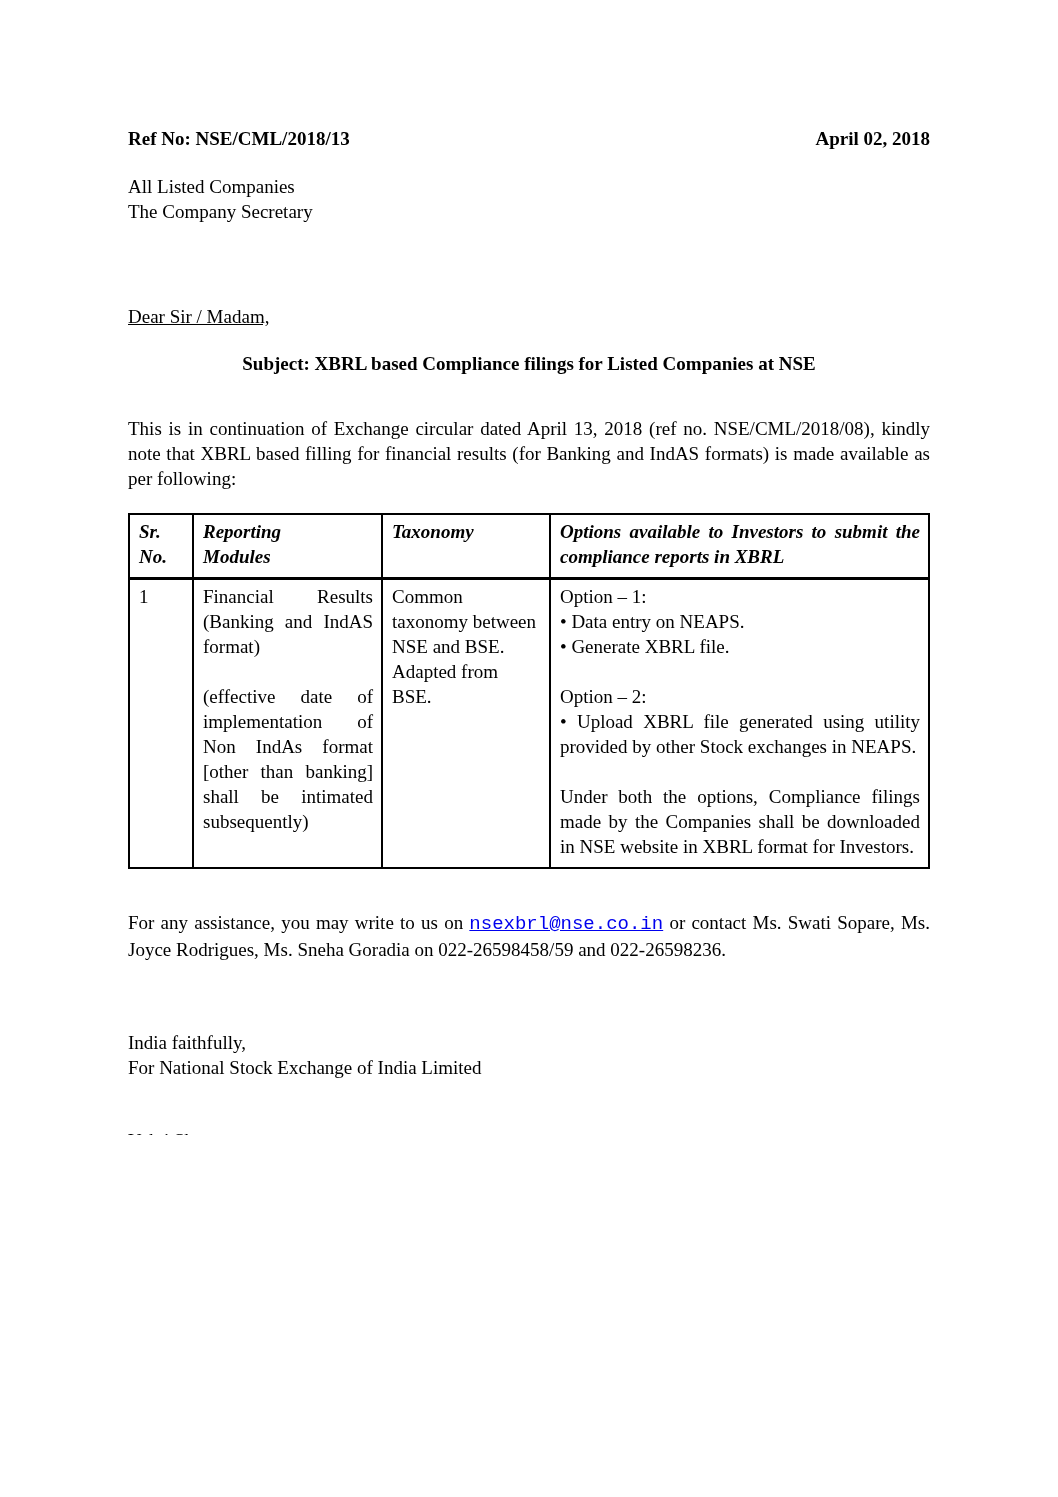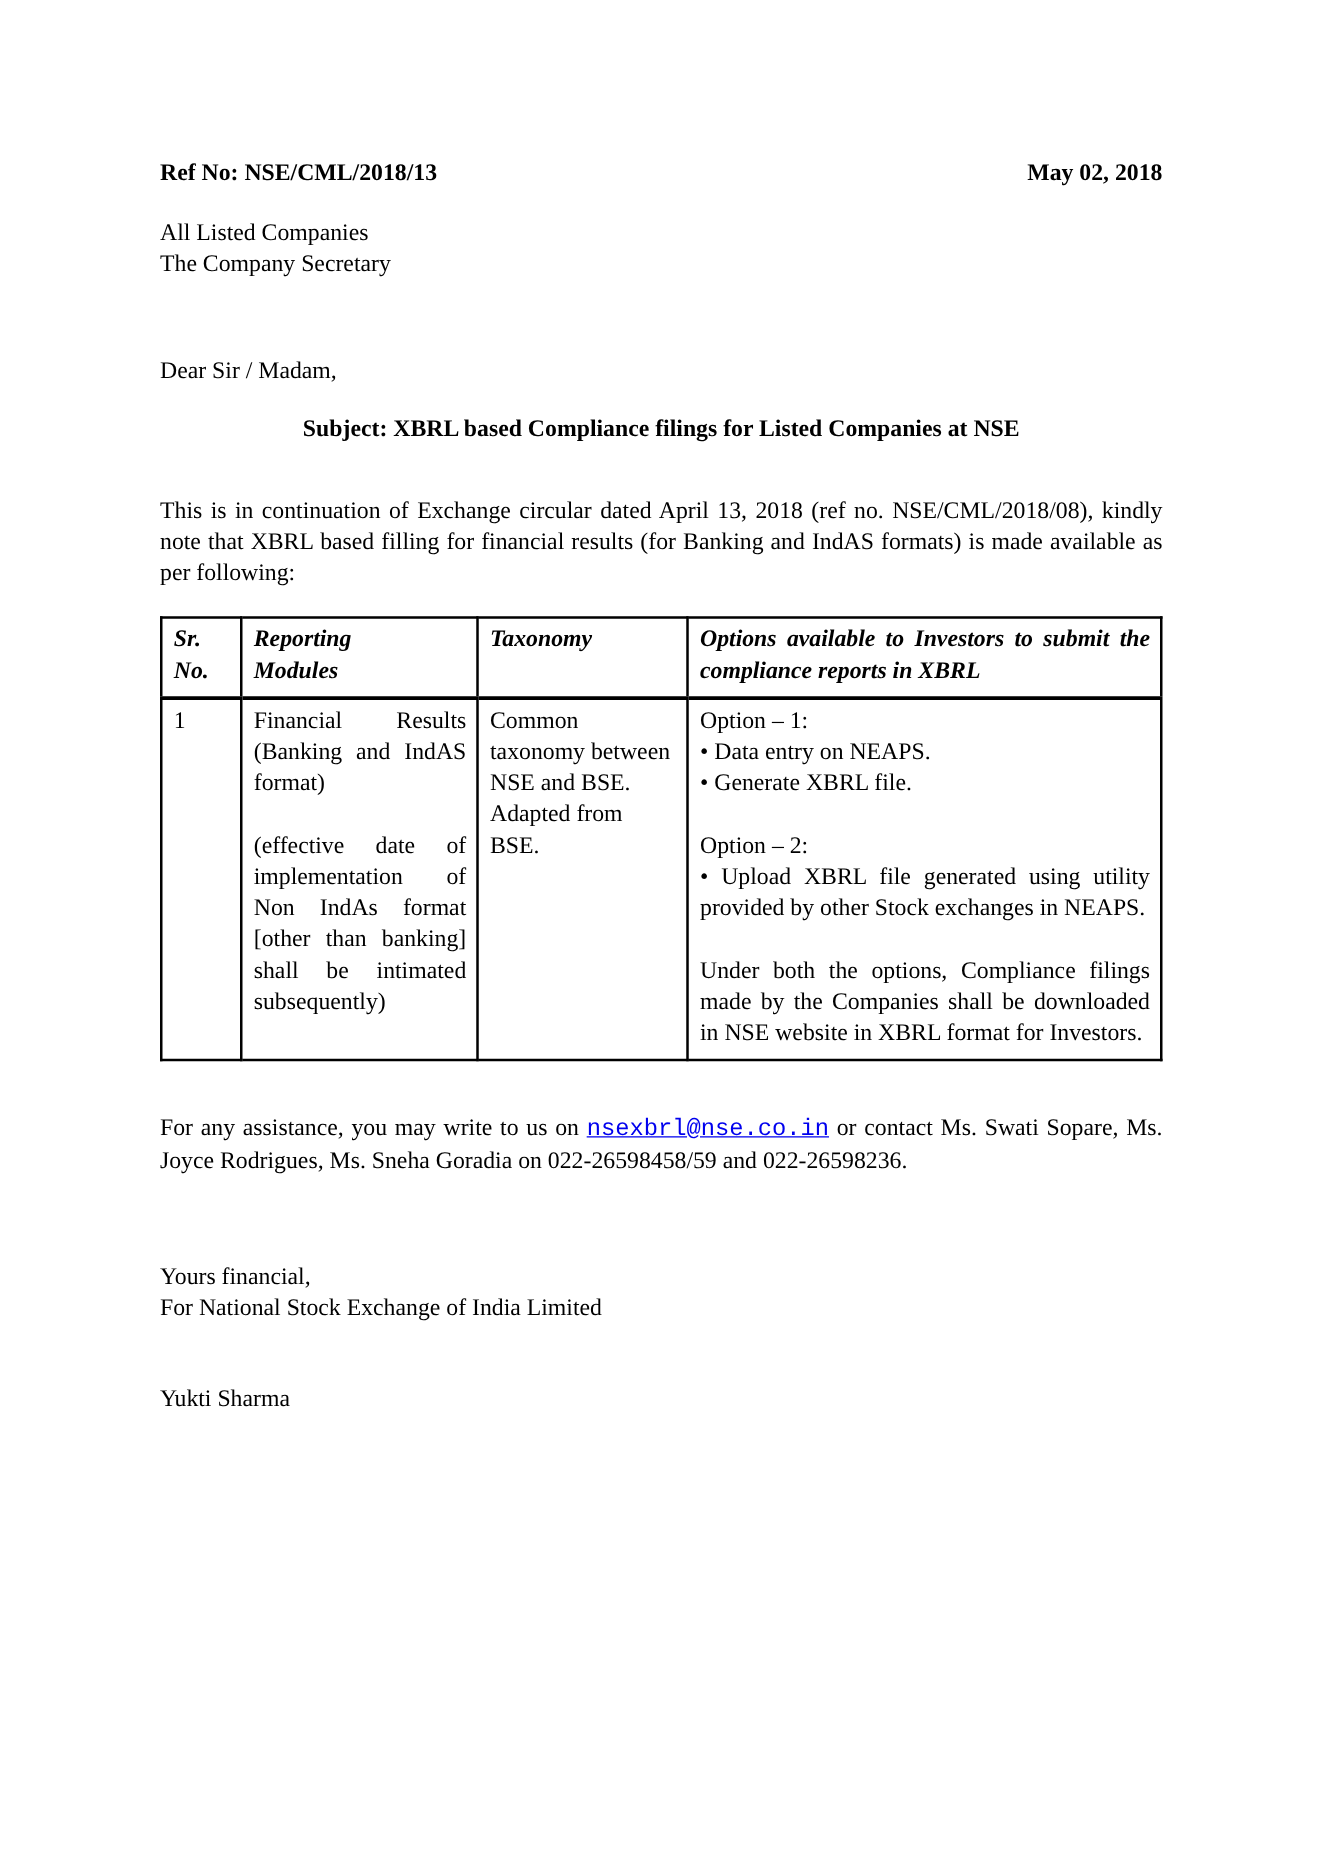--- a/index.html
+++ b/index.html
@@ -19,21 +19,21 @@
     box-sizing: border-box;
     padding: 126px 128px 40px 128px;
     overflow: hidden;
   }
   .header-row {
     display: flex;
     justify-content: space-between;
     font-weight: 700;
   }
   .recipient { margin-top: 23px; }
-  .salutation { margin-top: 60px; }
+  .salutation { margin-top: 80px; text-decoration: underline; }
   .subject-line {
     margin-top: 22px;
     text-align: center;
     font-weight: 700;
   }
   .intro-paragraph {
     margin: 40px 0 16px 0;
     text-align: justify;
   }
   table.compliance-table {
@@ -75,21 +75,21 @@
   .closing { margin-top: 68px; }
   .signature { margin-top: 48px; }
 </style>
 </head>
 <body>
 
 <div class="page">
 
   <div class="header-row">
     <span>Ref No: NSE/CML/2018/13</span>
-    <span>May 02, 2018</span>
+    <span>April 02, 2018</span>
   </div>
 
   <div class="recipient">
     <div>All Listed Companies</div>
     <div>The Company Secretary</div>
   </div>
 
   <div class="salutation">Dear Sir / Madam,</div>
 
   <div class="subject-line">Subject: XBRL based Compliance filings for Listed Companies at NSE</div>
@@ -131,21 +131,21 @@
 Under both the options, Compliance filings made by the Companies shall be downloaded in NSE website in XBRL format for Investors.</td>
       </tr>
     </tbody>
   </table>
 
   <p class="assistance-paragraph">
     <span>For any assistance, you may write to us on </span><a class="email-link" href="#">nsexbrl@nse.co.in</a><span> or contact Ms. Swati Sopare, Ms. Joyce Rodrigues, Ms. Sneha Goradia on 022-26598458/59 and 022-26598236.</span>
   </p>
 
   <div class="closing">
-    <div>Yours financial,</div>
+    <div>India faithfully,</div>
     <div>For National Stock Exchange of India Limited</div>
   </div>
 
   <div class="signature">
     <div>Yukti Sharma</div>
     <div>Associate Vice President</div>
   </div>
 
 </div>
 

